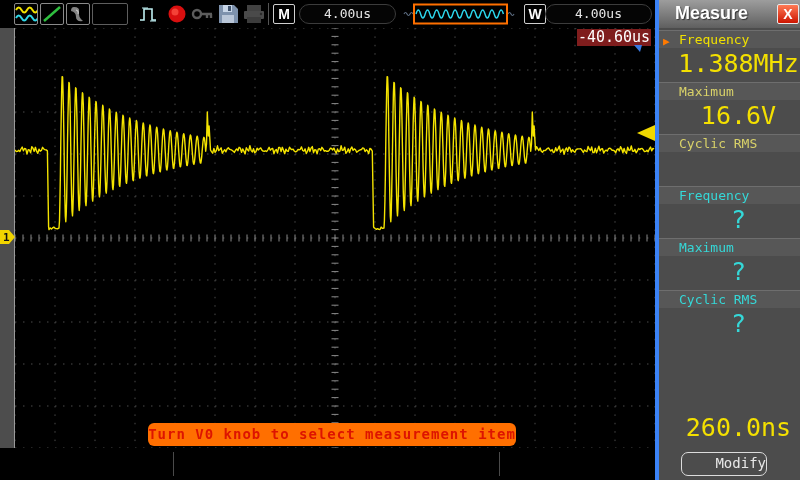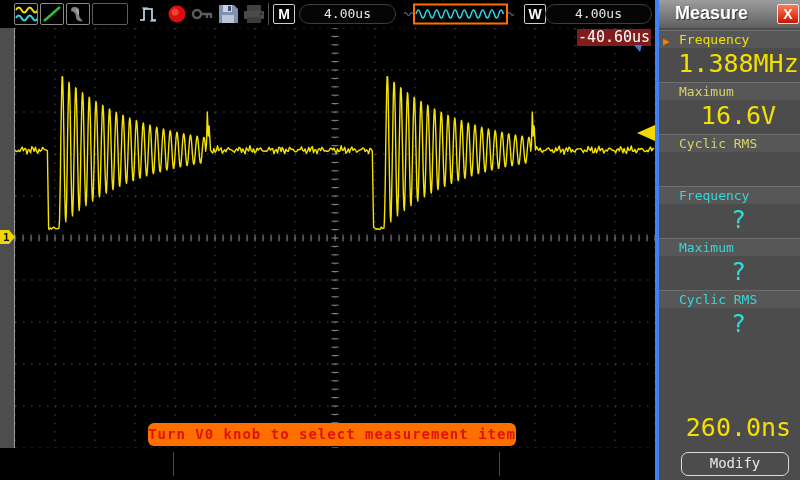--- a/index.html
+++ b/index.html
@@ -46,23 +46,23 @@
                  font-family:"Liberation Sans", sans-serif; }
   .mlabel { position:absolute; left:0; width:145px; height:18px; font-size:13px; line-height:18px;
             padding-left:20px; background:#575757; border-top:1px solid #6e6e6e; }
   .mvalue { position:absolute; left:0; width:159px; height:34px; font-size:25px; line-height:32px;
             text-align:center; }
   .y  { color:#d9d269; }
   .yv { color:#f4e000; }
   .c  { color:#35d8d8; }
   .sel { color:#f0e000; }
   .sel-arrow { position:absolute; left:4px; top:2px; color:#ff7a00; font-size:11px; }
-  #modify-btn { position:absolute; left:22px; top:452px; width:108px; height:24px; background:#4c4c4c;
+  #modify-btn { position:absolute; left:22px; top:452px; width:86px; height:24px; background:#4c4c4c;
                 border:1px solid #dcdcdc; border-radius:7px; color:#e8e8e8; font-size:14px;
-                line-height:21px; text-align:center; }
+                line-height:21px; text-align:right; }
 
   
   #bottombar { position:absolute; left:0; top:448px; width:655px; height:32px; background:#000; }
   .bb-divider { position:absolute; top:4px; width:1px; height:24px; background:#4a4a4a; }
 </style>
 </head>
 <body>
 
 <div id="screen">
 

